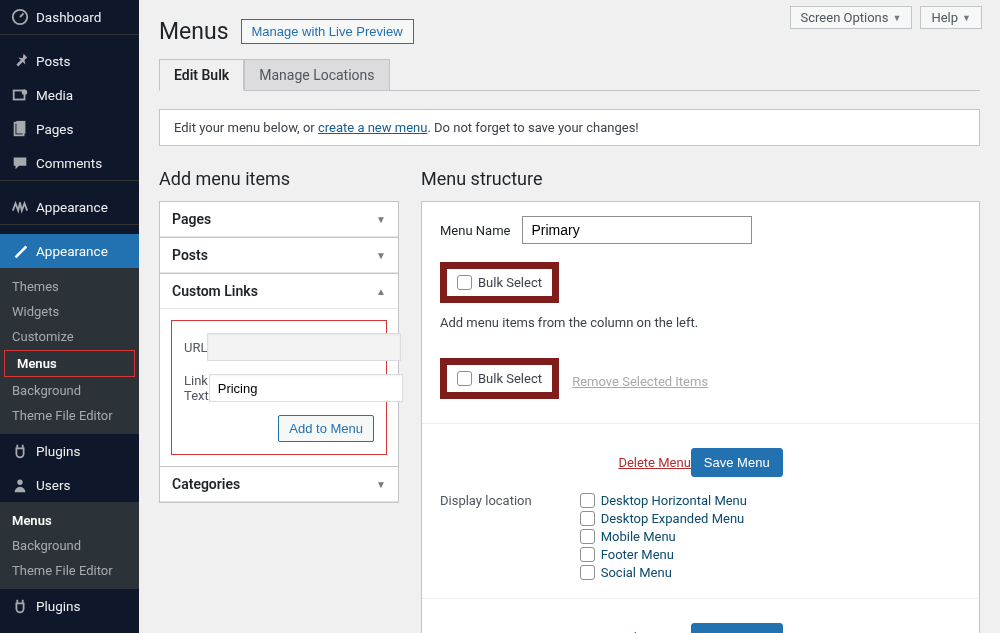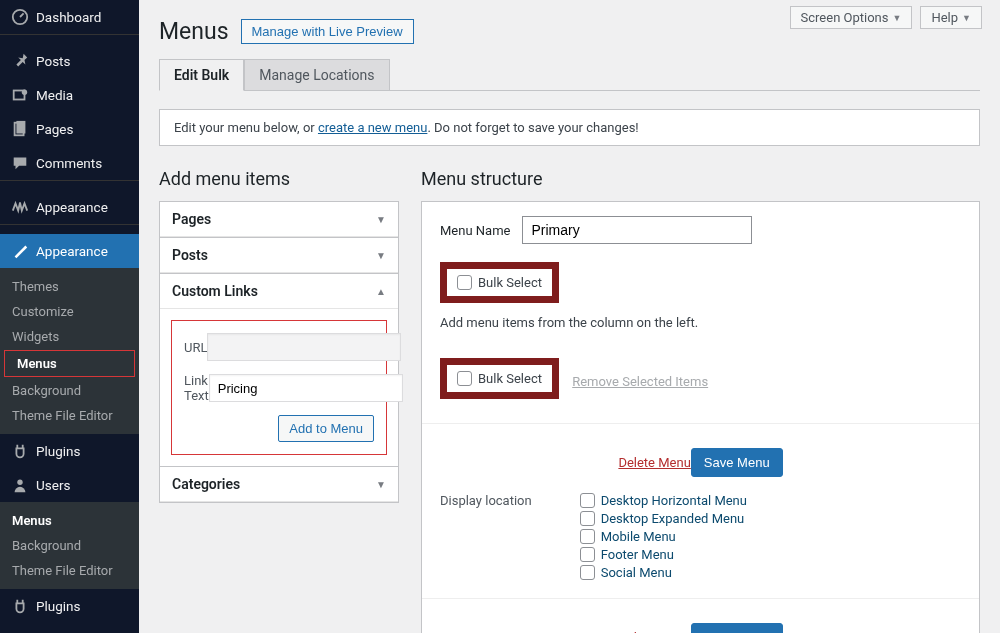--- a/index.html
+++ b/index.html
@@ -139,22 +139,22 @@
   <div class="side-item current">
     <span class="icon">
         <svg viewBox="0 0 20 20">
           <path d="M4 16 L16 4 L18 6 L6 18 z" fill="#fff"></path>
         </svg>
       </span>
     <span>Appearance</span>
   </div>
   <div class="side-sub">
     <a>Themes</a>
+    <a>Widgets</a>
     <a>Customize</a>
-    <a>Widgets</a>
     <a class="active menus-hl">Menus</a>
     <a>Background</a>
     <a>Theme File Editor</a>
   </div>
   <div class="side-item">
     <span class="icon">
         <svg viewBox="0 0 20 20">
           <path d="M7 3v4h6v-4M6 7h8v6a4 4 0 0 1-8 0z" fill="none" stroke="#a7aaad" stroke-width="2"></path>
         </svg>
       </span>

